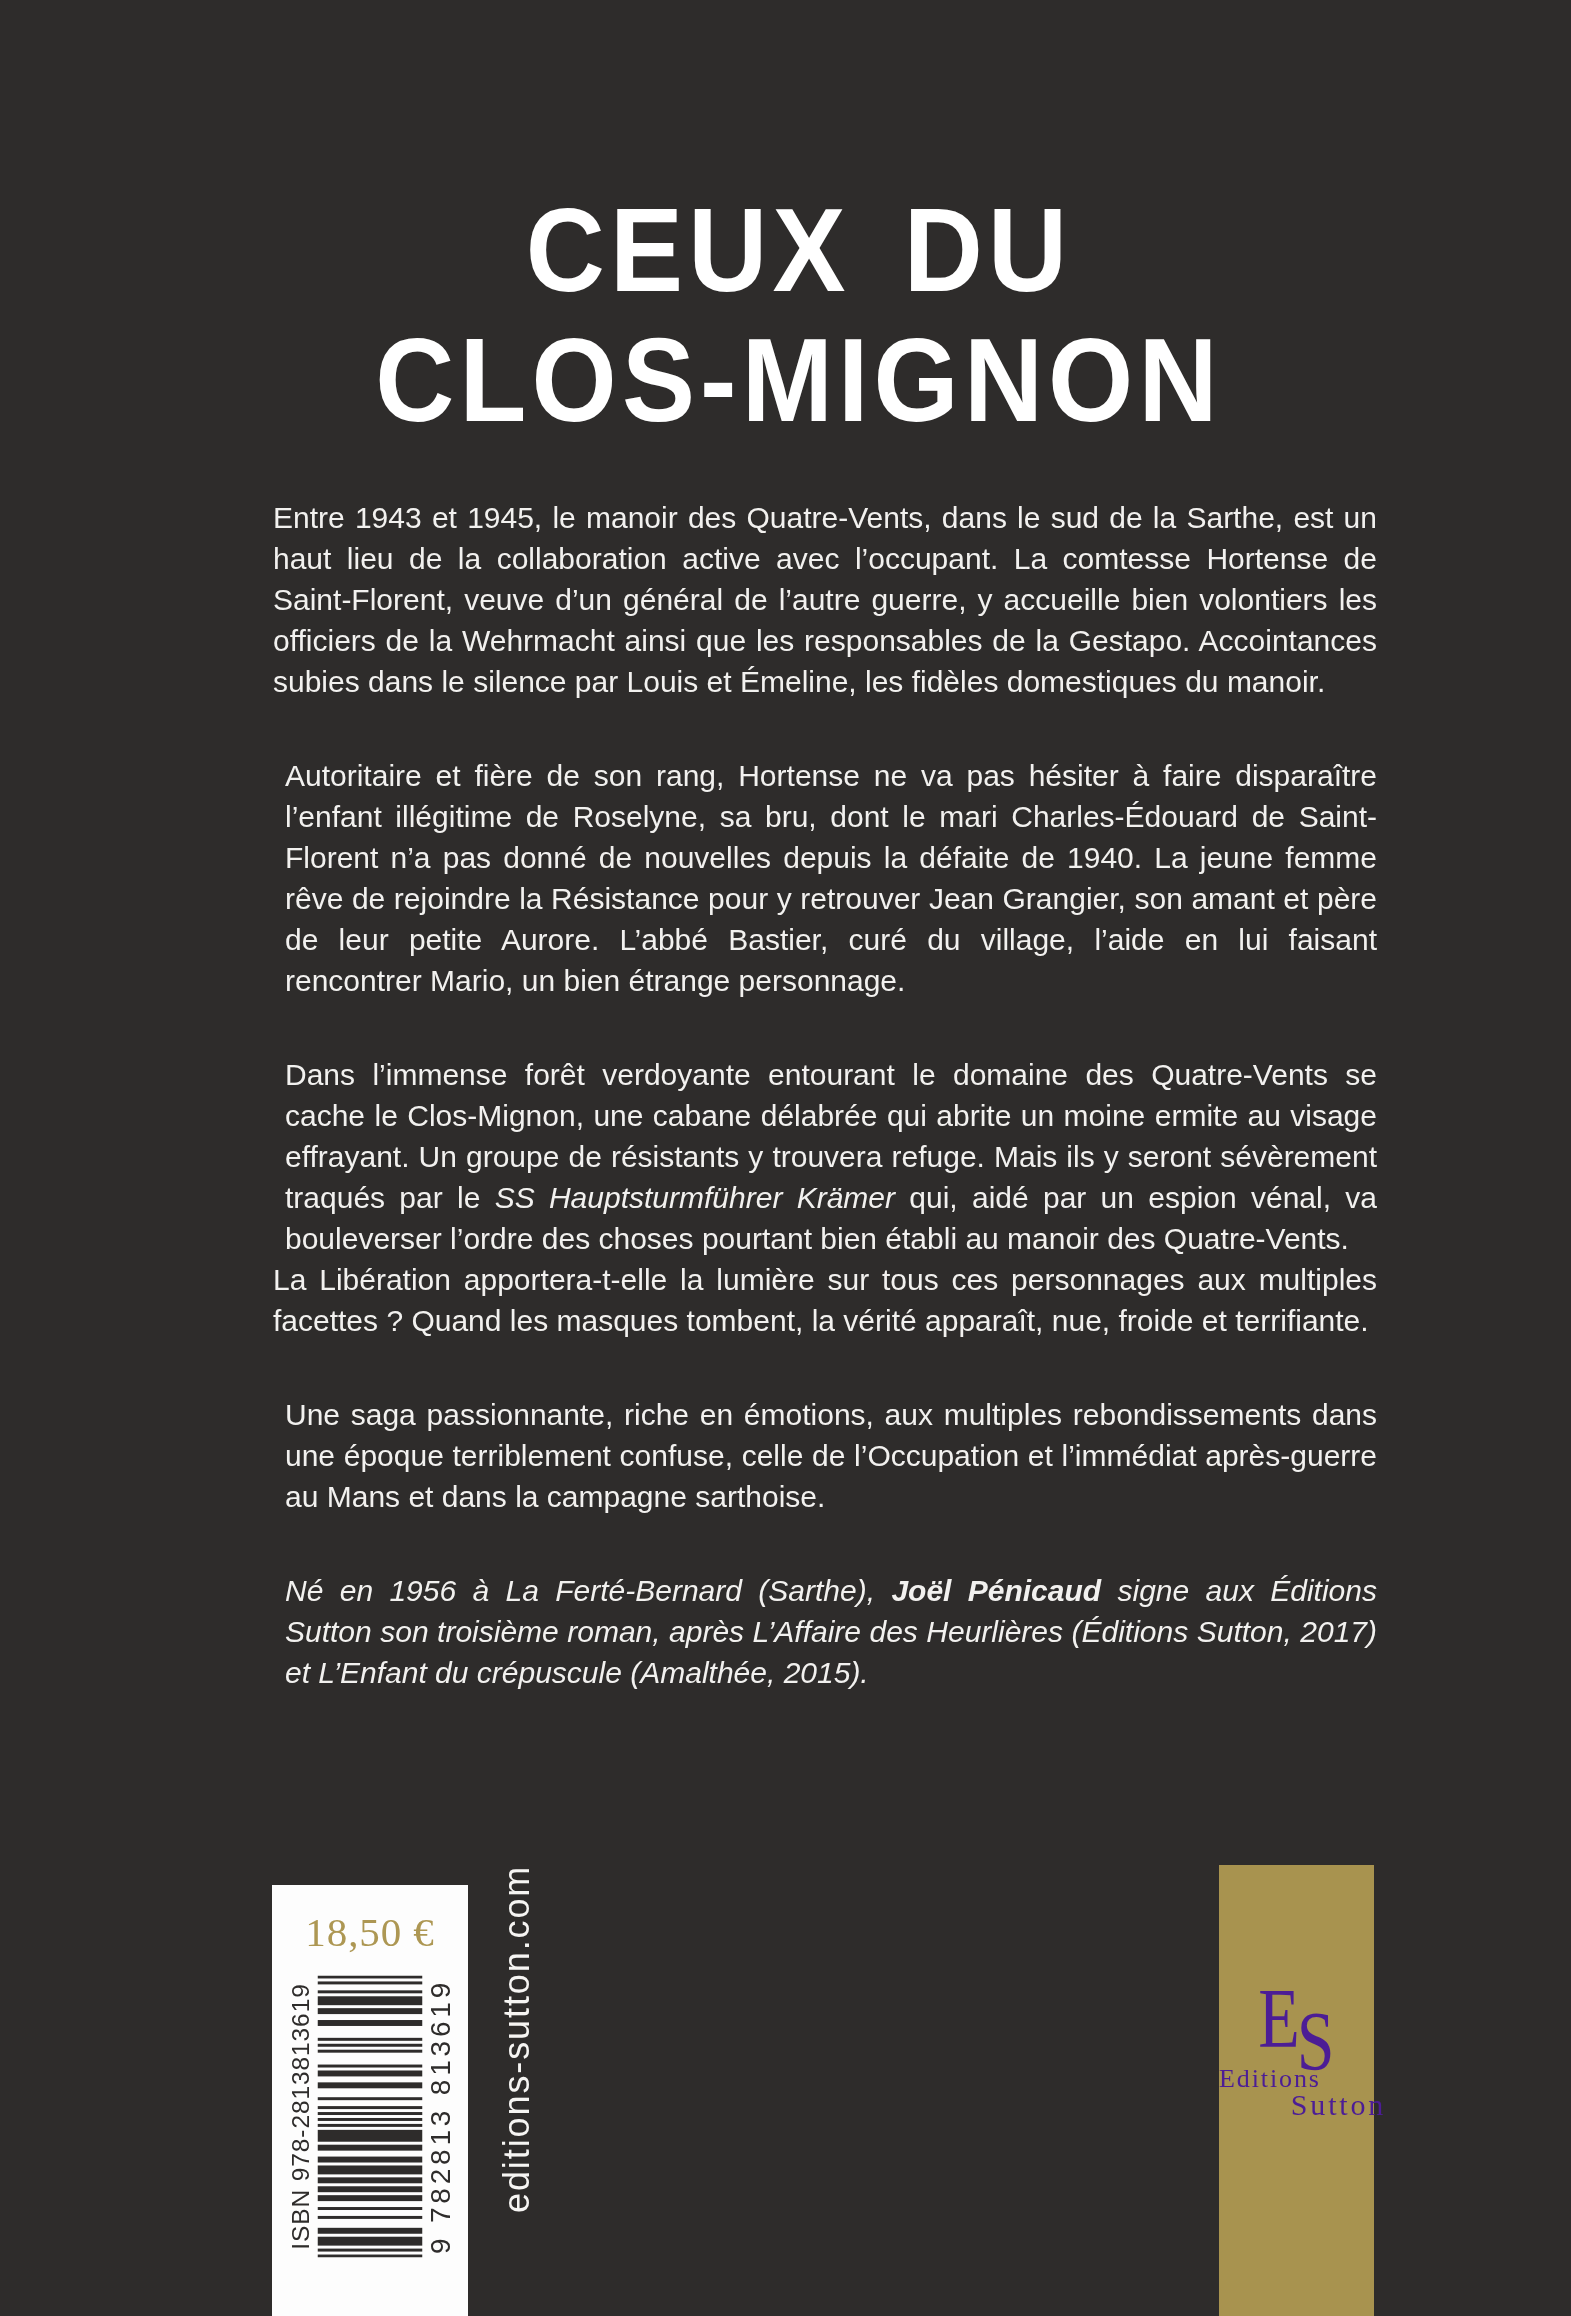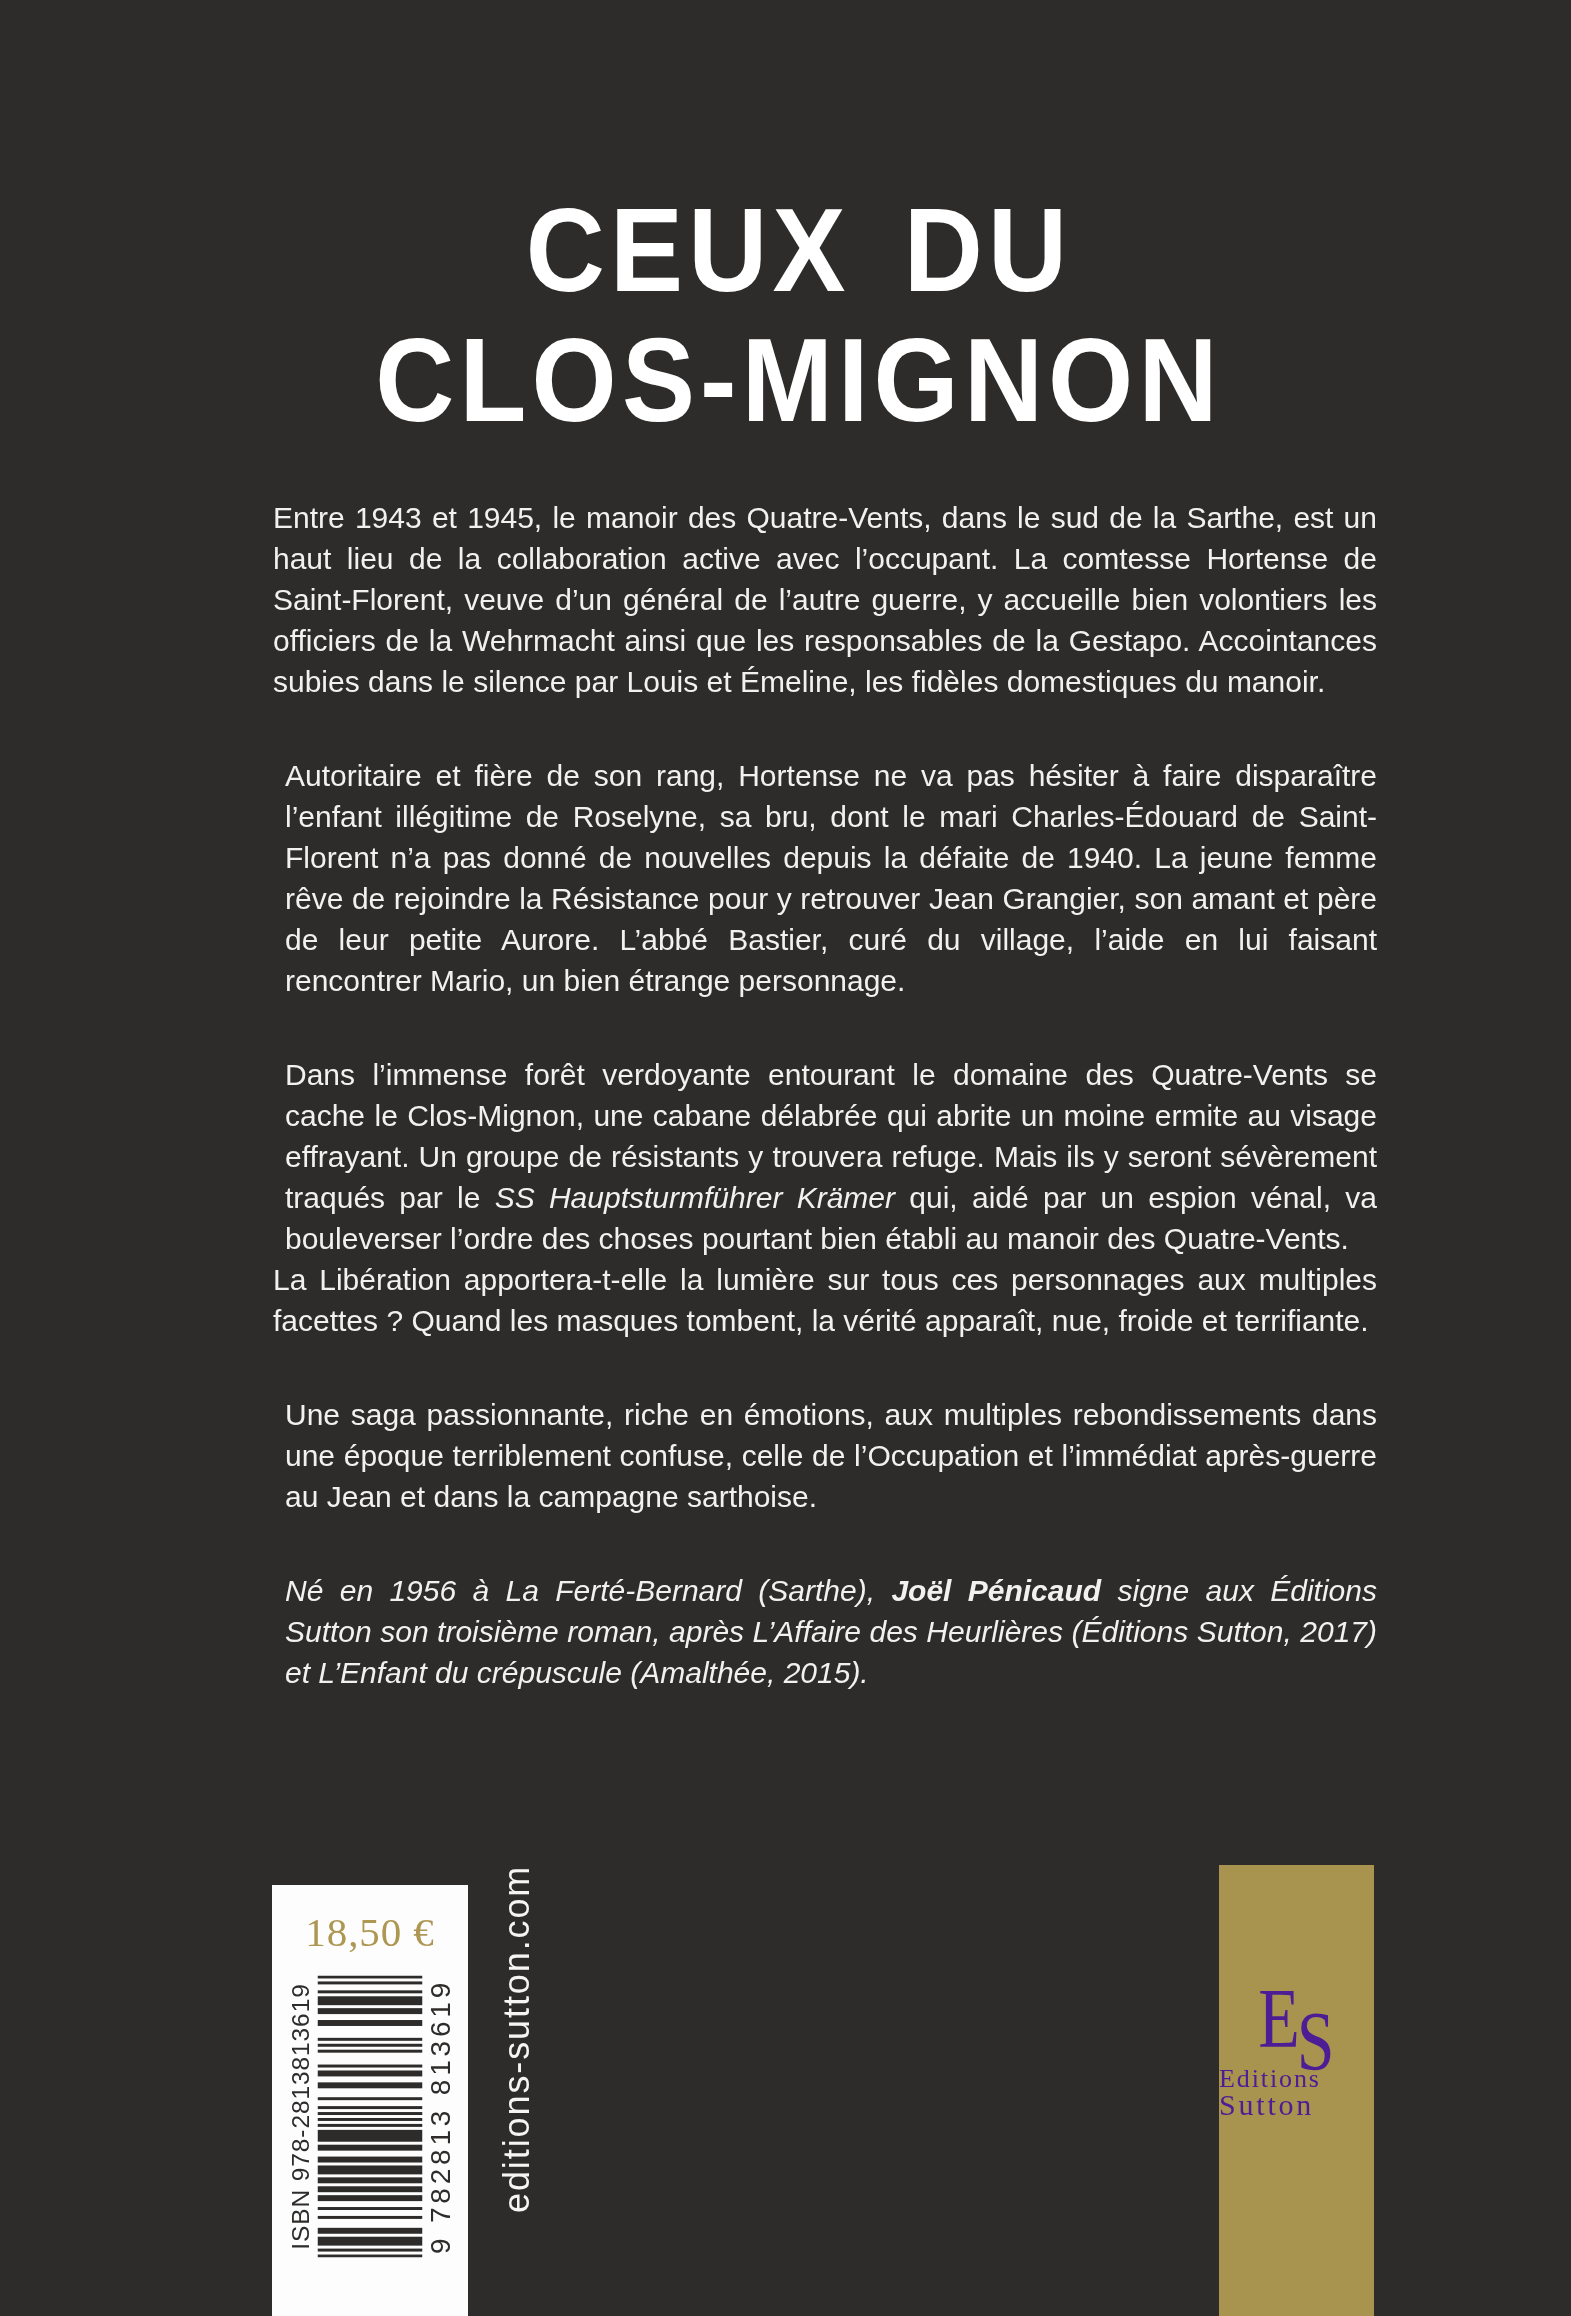--- a/index.html
+++ b/index.html
@@ -75,40 +75,40 @@
     white-space:nowrap;
   }
   #monogram .mono-e{font-size:85px;line-height:85px;display:inline-block;}
   #monogram .mono-s{font-size:85px;line-height:85px;display:inline-block;
     position:relative;top:22.6px;margin-left:-3.8px;}
   #publisher-name-1{
     position:absolute;left:0;top:200px;width:155px;text-align:left;
     font-size:26px;line-height:28px;letter-spacing:1.9px;
   }
   #publisher-name-2{
-    position:absolute;left:0;top:224px;width:155px;text-align:left;
+    position:absolute;left:12px;top:224px;width:155px;text-align:right;
     font-size:30px;line-height:32px;letter-spacing:2.8px;
   }
 </style>
 </head>
 <body>
 
 <div id="page">
 
   <div id="title">
     <div class="title-line">CEUX DU</div>
     <div class="title-line">CLOS-MIGNON</div>
   </div>
 
   <div id="synopsis">
     <p>Entre 1943 et 1945, le manoir des Quatre-Vents, dans le sud de la Sarthe, est un haut lieu de la collaboration active avec l’occupant. La comtesse Hortense de Saint-Florent, veuve d’un général de l’autre guerre, y accueille bien volontiers les officiers de la Wehrmacht ainsi que les responsables de la Gestapo. Accointances subies dans le silence par Louis et Émeline, les fidèles domestiques du manoir.</p>
     <p class="gap">Autoritaire et fière de son rang, Hortense ne va pas hésiter à faire disparaître l’enfant illégitime de Roselyne, sa bru, dont le mari Charles-Édouard de Saint-Florent n’a pas donné de nouvelles depuis la défaite de 1940. La jeune femme rêve de rejoindre la Résistance pour y retrouver Jean Grangier, son amant et père de leur petite Aurore. L’abbé Bastier, curé du village, l’aide en lui faisant rencontrer Mario, un bien étrange personnage.</p>
     <p class="gap"><span>Dans l’immense forêt verdoyante entourant le domaine des Quatre-Vents se cache le Clos-Mignon, une cabane délabrée qui abrite un moine ermite au visage effrayant. Un groupe de résistants y trouvera refuge. Mais ils y seront sévèrement traqués par le </span><span style="font-style: italic;">SS Hauptsturmführer Krämer</span><span> qui, aidé par un espion vénal, va bouleverser l’ordre des choses pourtant bien établi au manoir des Quatre-Vents.</span></p>
     <p class="nogap">La Libération apportera-t-elle la lumière sur tous ces personnages aux multiples facettes ? Quand les masques tombent, la vérité apparaît, nue, froide et terrifiante.</p>
-    <p class="gap">Une saga passionnante, riche en émotions, aux multiples rebondissements dans une époque terriblement confuse, celle de l’Occupation et l’immédiat après-guerre au Jean et dans la campagne sarthoise.</p>
+    <p class="gap">Une saga passionnante, riche en émotions, aux multiples rebondissements dans une époque terriblement confuse, celle de l’Occupation et l’immédiat après-guerre au Mans et dans la campagne sarthoise.</p>
     <p class="gap" id="author-bio"><span style="font-style: italic;">Né en 1956 à La Ferté-Bernard (Sarthe), </span><span style="font-style: italic; font-weight: 700;">Joël Pénicaud</span><span style="font-style: italic;"> signe aux Éditions Sutton son troisième roman, après </span><span>L’Affaire des Heurlières</span><span style="font-style: italic;"> (Éditions Sutton, 2017) et </span><span>L’Enfant du crépuscule</span><span style="font-style: italic;"> (Amalthée, 2015).</span></p>
   </div>
 
   <div id="barcode-box"></div>
   <div id="price">18,50 €</div>
 
   <div id="barcode-unit">
     <div id="isbn-label">ISBN 978-2813813619</div>
     <svg id="barcode-bars" viewBox="0 0 95 40" preserveAspectRatio="none">
         <rect x="0" y="0" width="1" height="40" fill="#2e2c2b"></rect>

